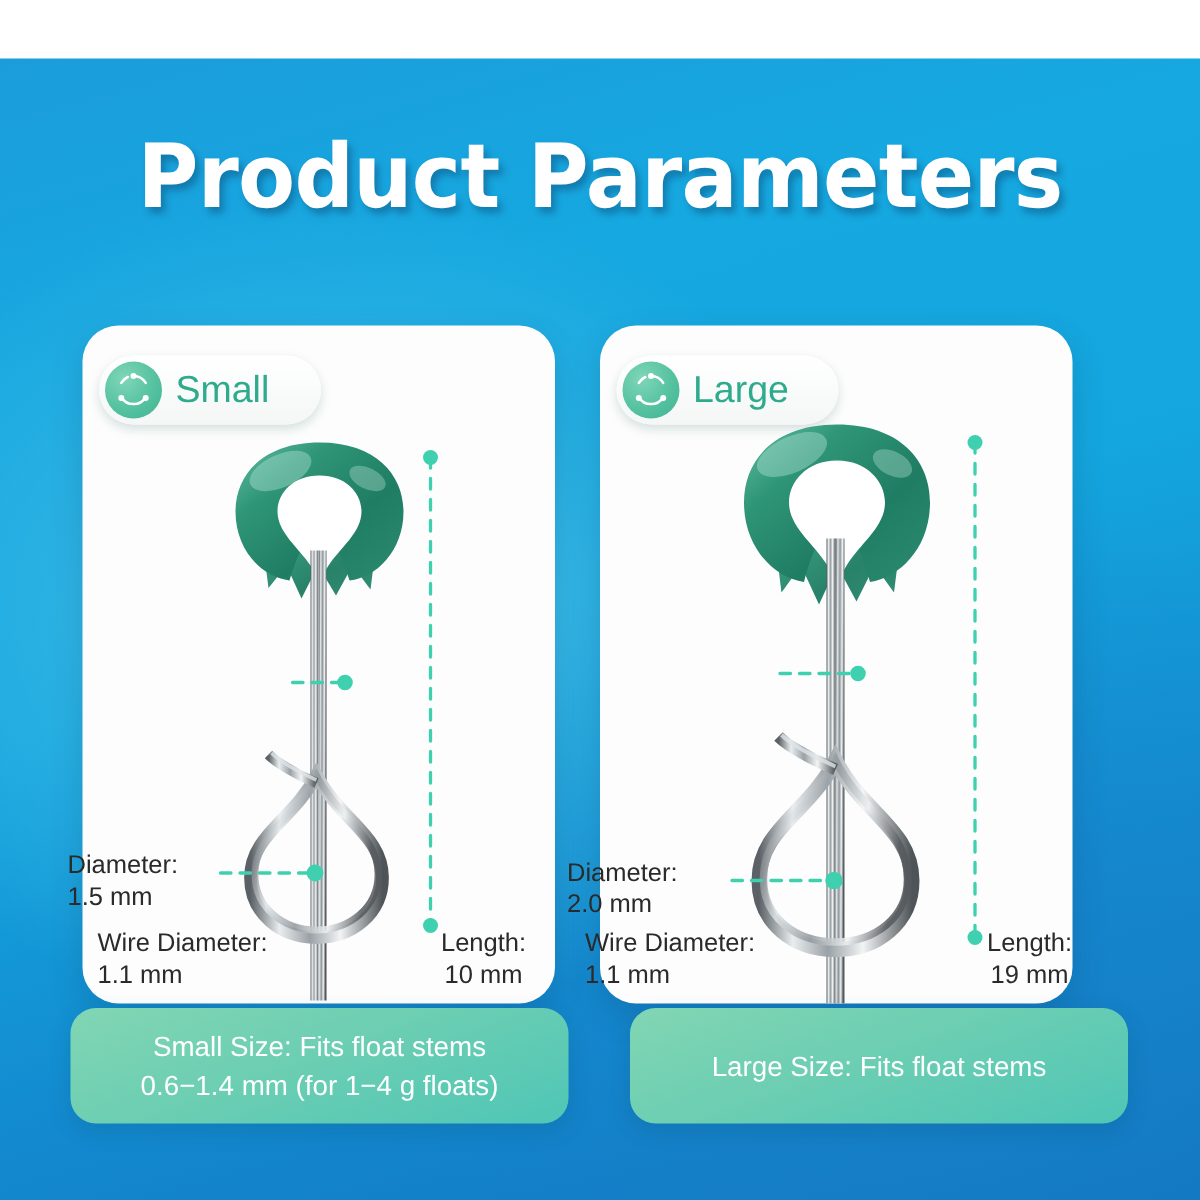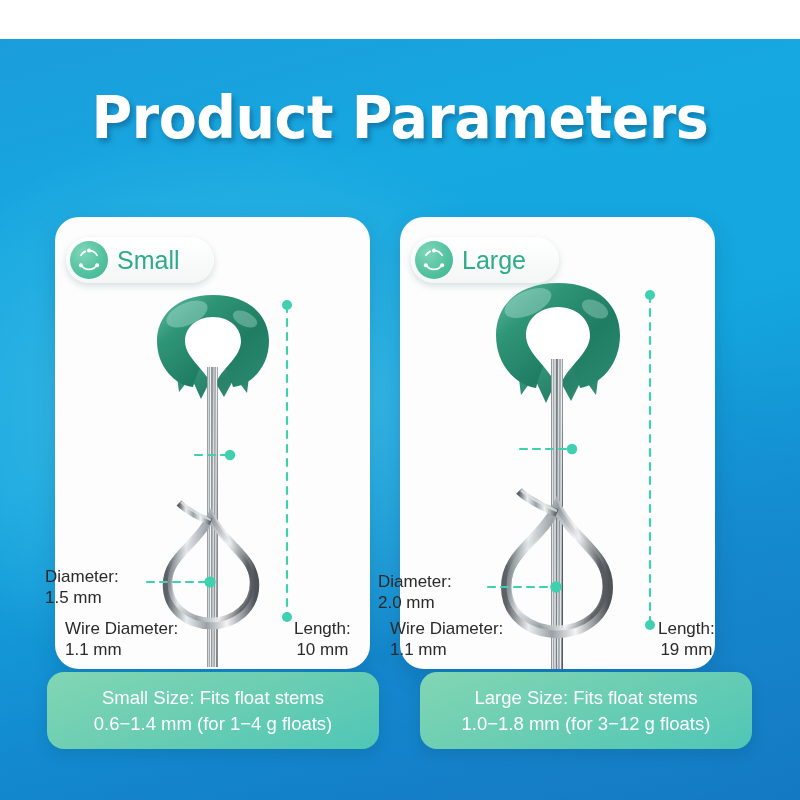--- a/index.html
+++ b/index.html
@@ -338,16 +338,15 @@
     </div>
   </div>
 
   <div class="banner" id="banner-small">
     <span>Small Size: Fits float stems</span>
     <span>0.6−1.4 mm (for 1−4 g floats)</span>
   </div>
 
   <div class="banner" id="banner-large">
     <span>Large Size: Fits float stems</span>
-    <span>1.0−1.8 mm (for 3−12 g floats)</span>
   </div>
 
 </div>
 
 </body></html>

